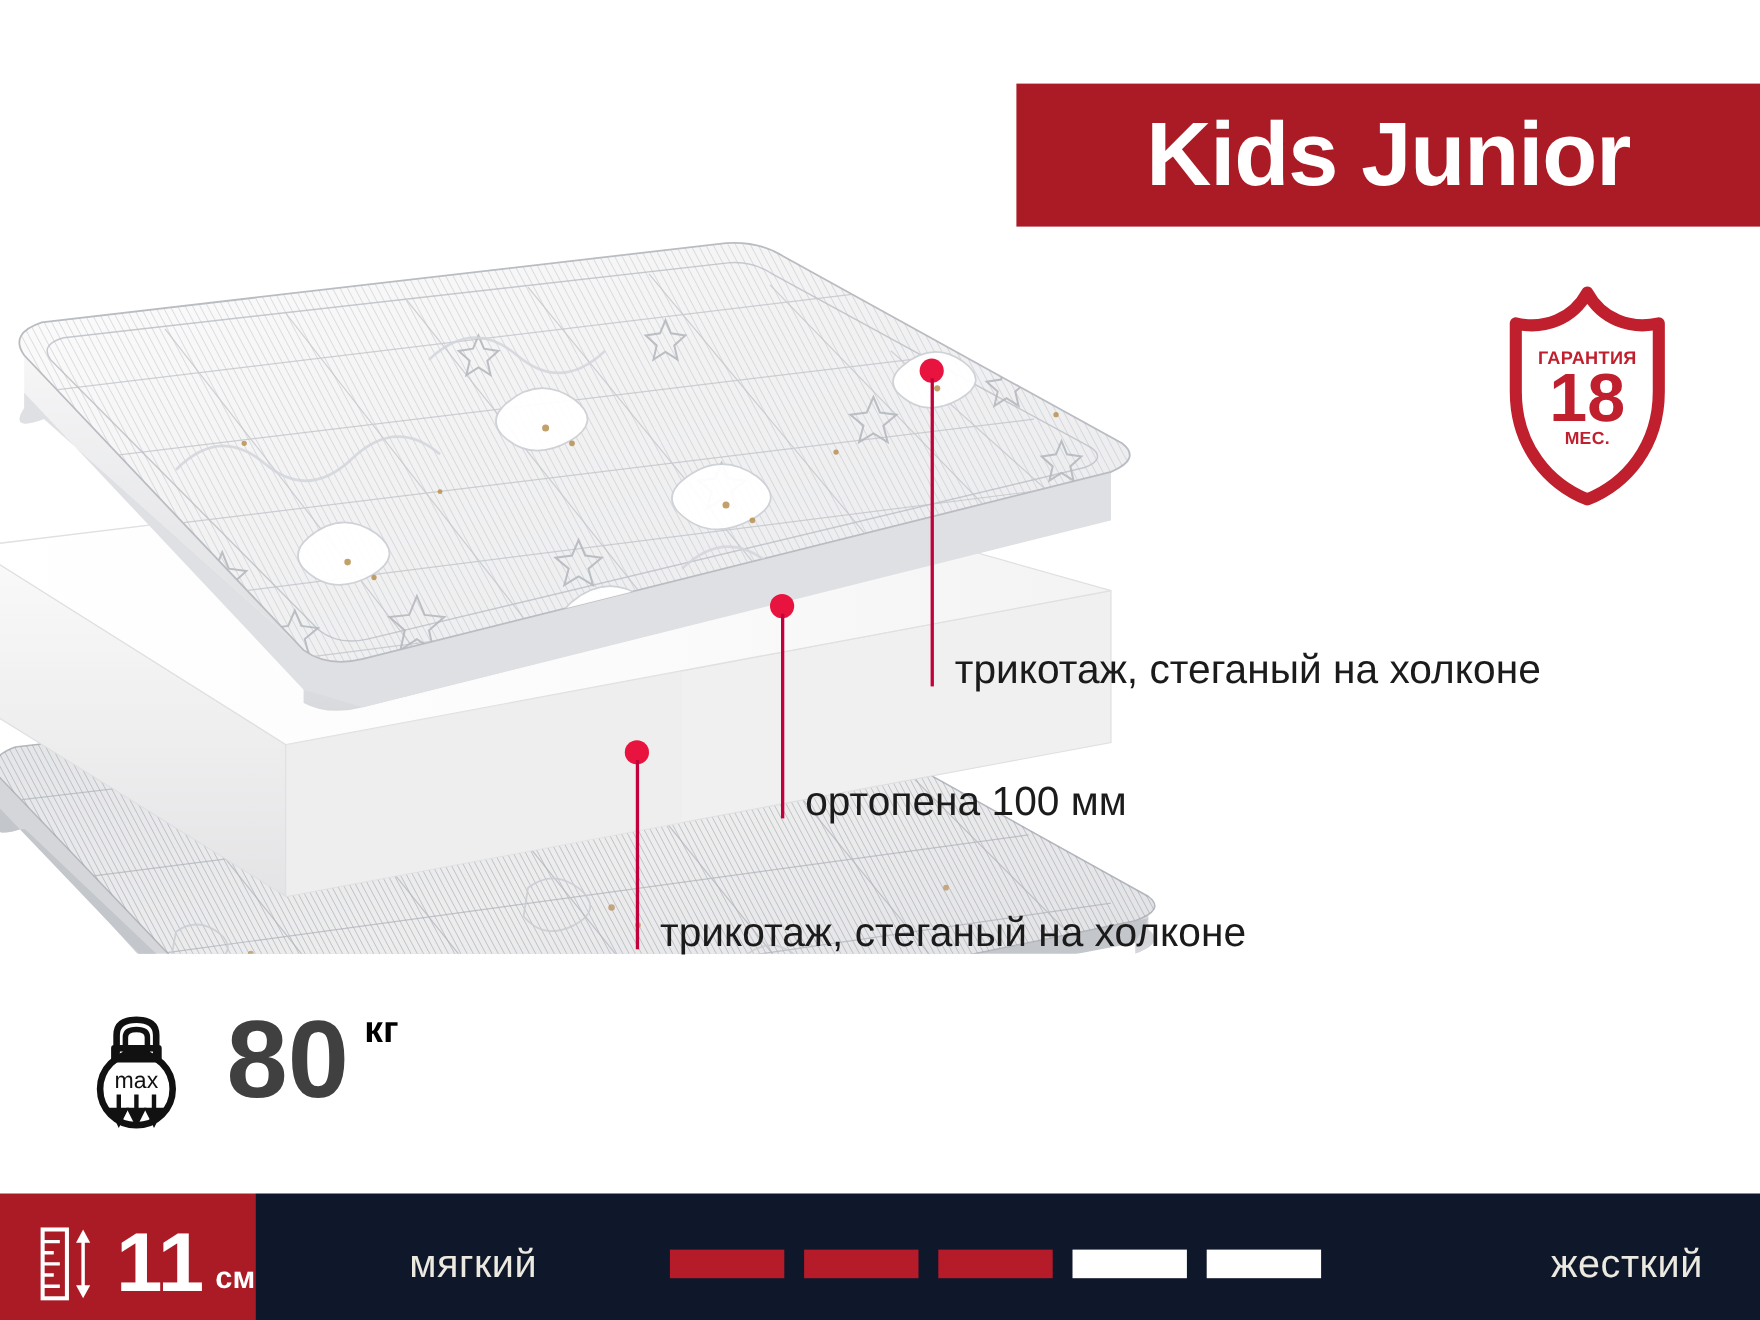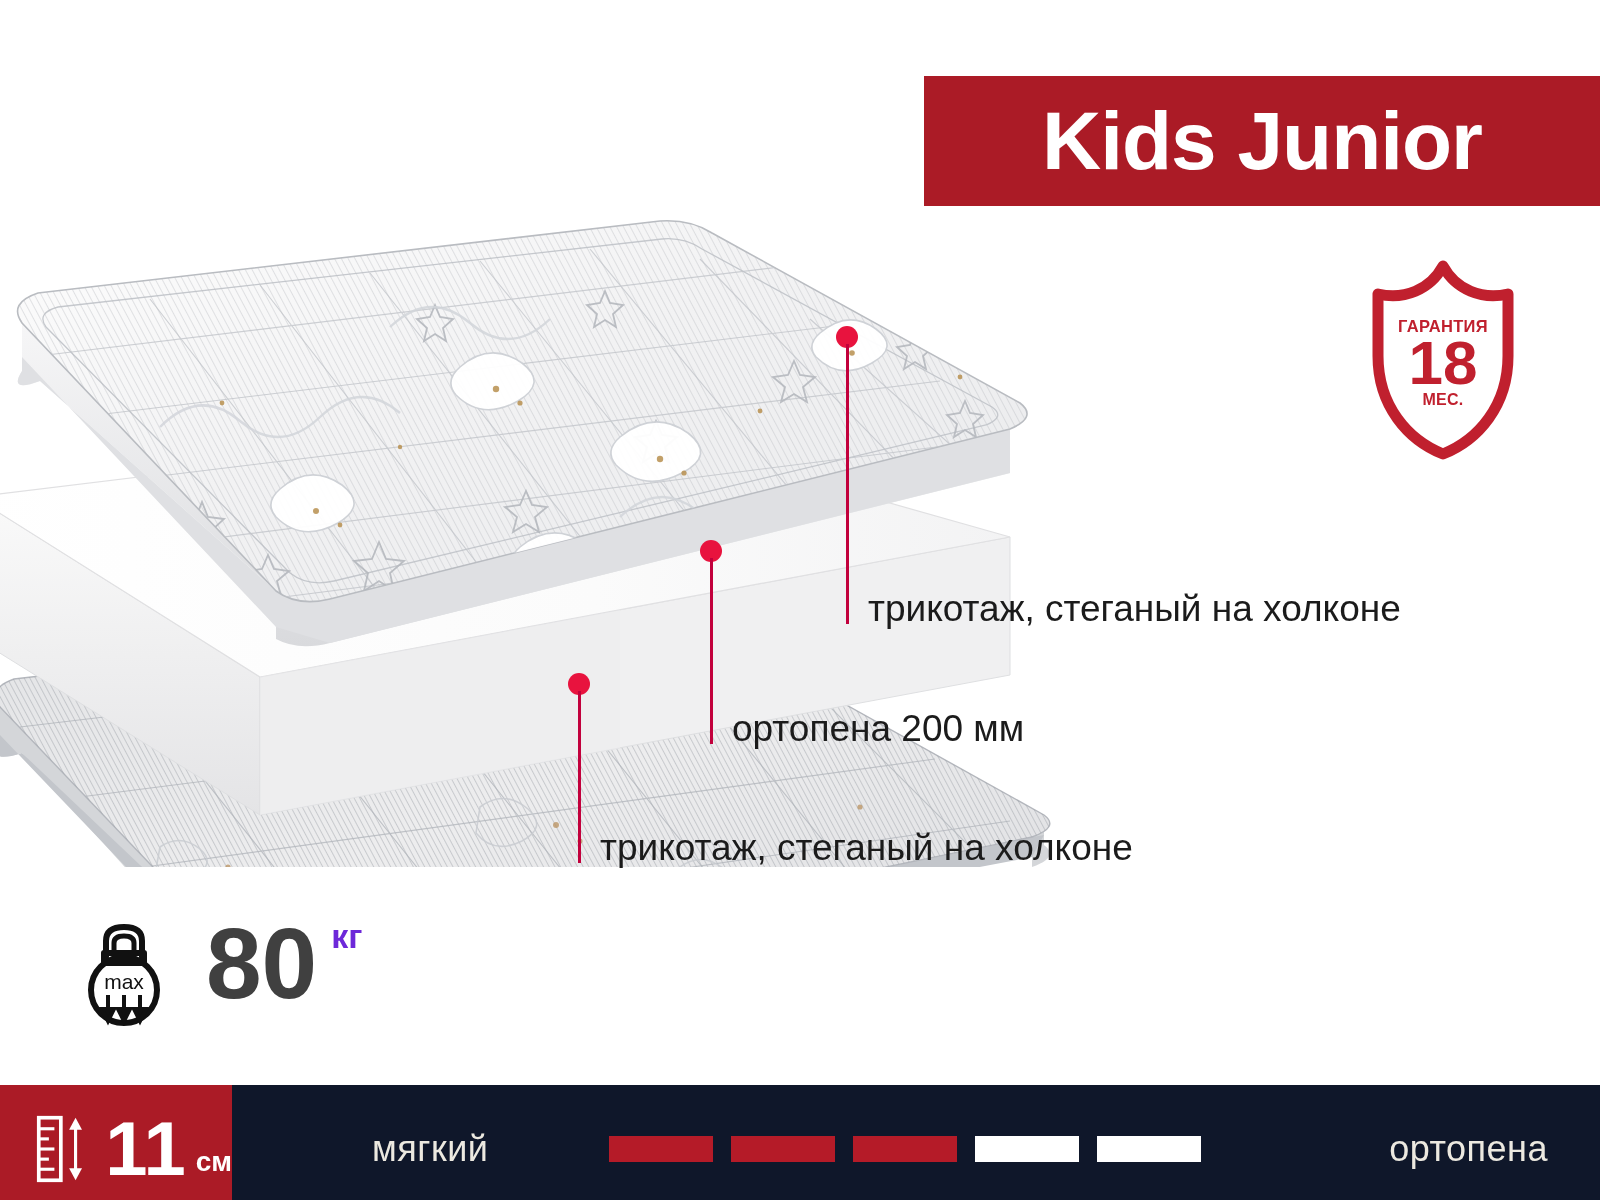--- a/index.html
+++ b/index.html
@@ -46,21 +46,21 @@
   }
   .callout .lbl{
     position:absolute;white-space:nowrap;color:#1b1b1b;
     font-size:37px;font-weight:400;letter-spacing:0px;
   }
 
   
   .load-row{position:absolute;left:78px;top:905px;height:115px;display:flex;}
   .load-icon{width:92px;height:112px;}
   .load-num{color:#404040;font-size:100px;font-weight:bold;line-height:0.92;margin-left:36px;}
-  .load-unit{color:#6d28d9;font-size:34px;font-weight:bold;margin-left:14px;margin-bottom:12px;}
+  .load-unit{color:#000000;font-size:34px;font-weight:bold;margin-left:14px;margin-bottom:12px;}
 
   
   .bottom-bar{position:absolute;left:0;top:1073px;width:1600px;height:127px;display:flex;}
   .bb-red{width:232px;height:127px;background:#ab1b26;display:flex;align-items:center;}
   .bb-slate{flex:1;height:127px;background:#0f172a;display:flex;align-items:center;position:relative;}
   .ruler-icon{width:58px;height:74px;margin-left:36px;}
   .height-num{color:#ffffff;font-size:76px;font-weight:bold;line-height:1;margin-left:16px;}
   .height-unit{color:#ffffff;font-size:28px;font-weight:bold;margin-left:10px;margin-top:26px;}
 
   .soft-label{color:#ece9e0;font-size:36px;margin-left:140px;letter-spacing:0.5px;}
@@ -258,21 +258,21 @@
 
   <div class="callout" style="left:836px;top:314px;">
     <div class="dot"></div>
     <div class="stem" style="top:18px;height:280px;"></div>
     <div class="lbl" style="left:32px;top:262px;">трикотаж, стеганый на холконе</div>
   </div>
 
   <div class="callout" style="left:700px;top:528px;">
     <div class="dot"></div>
     <div class="stem" style="top:18px;height:186px;"></div>
-    <div class="lbl" style="left:32px;top:168px;">ортопена 200 мм</div>
+    <div class="lbl" style="left:32px;top:168px;">ортопена 100 мм</div>
   </div>
 
   <div class="callout" style="left:568px;top:661px;">
     <div class="dot"></div>
     <div class="stem" style="top:18px;height:172px;"></div>
     <div class="lbl" style="left:32px;top:154px;">трикотаж, стеганый на холконе</div>
   </div>
 
   <div class="load-row">
     <svg class="load-icon" viewBox="0 0 92 112">
@@ -322,17 +322,17 @@
       <div class="soft-label">мягкий</div>
 
       <div class="scale">
         <div class="seg on"></div>
         <div class="seg on"></div>
         <div class="seg on"></div>
         <div class="seg off"></div>
         <div class="seg off"></div>
       </div>
 
-      <div class="hard-label">ортопена</div>
+      <div class="hard-label">жесткий</div>
     </div>
   </div>
 
 </div>
 
 </body></html>

